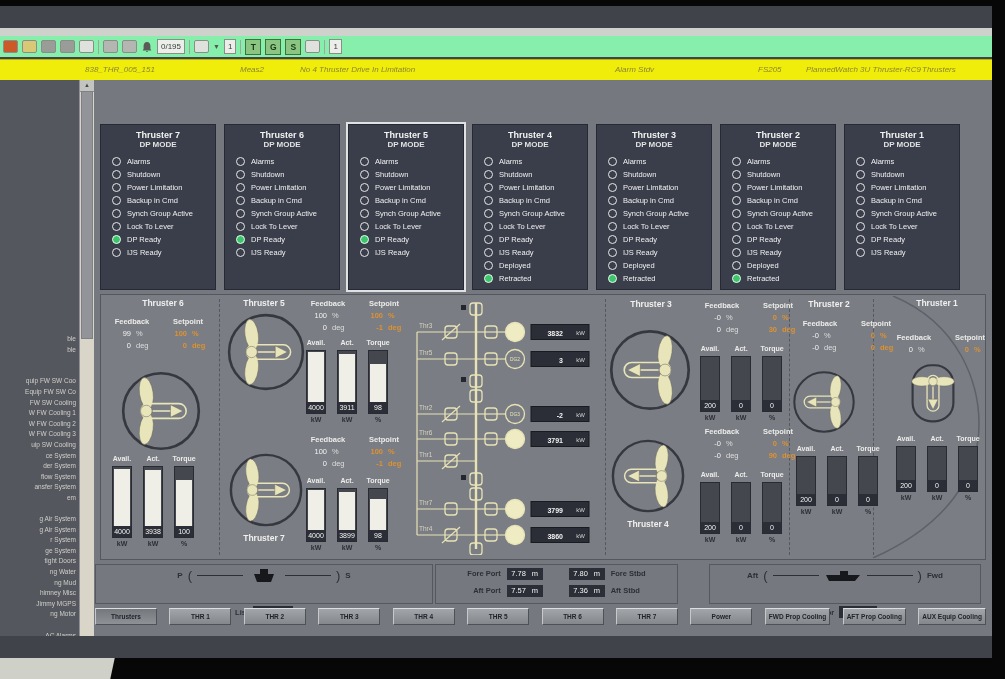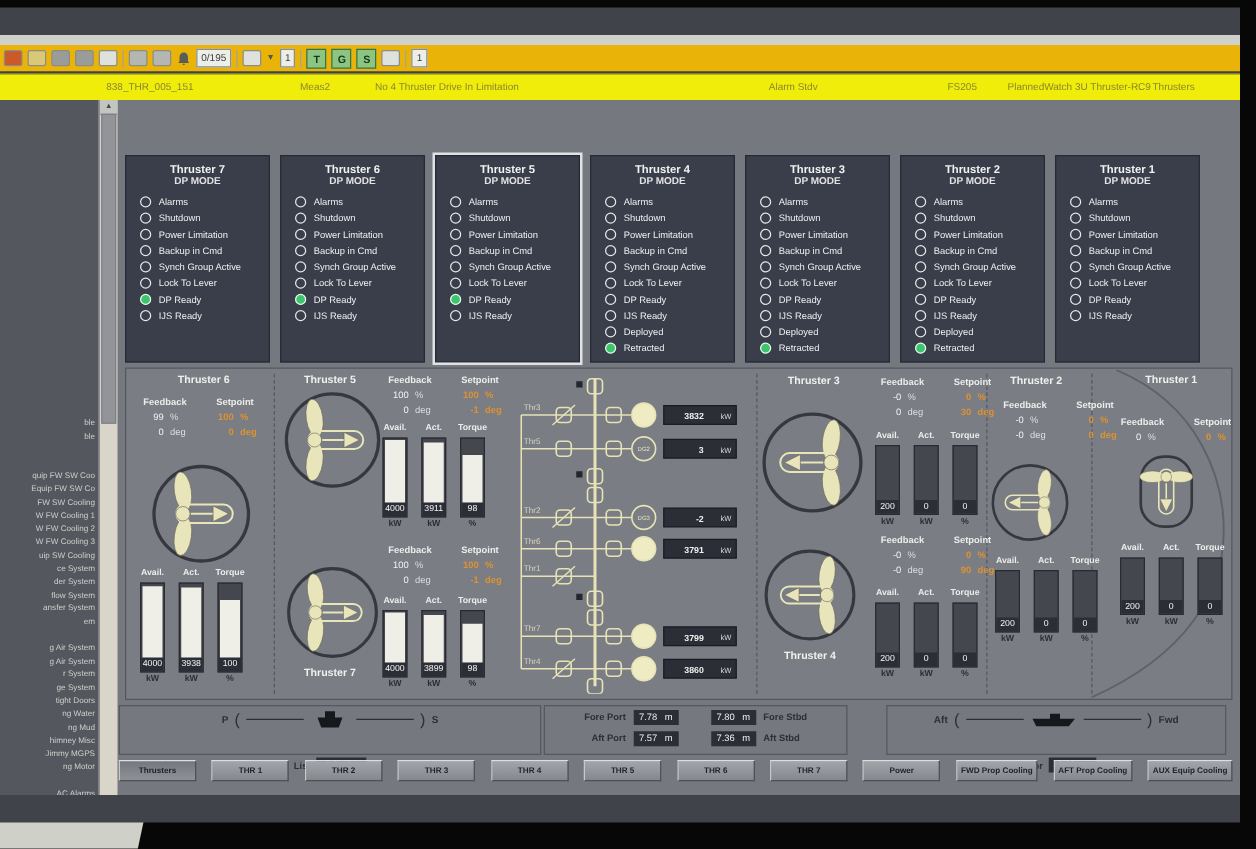--- a/index.html
+++ b/index.html
@@ -6,33 +6,33 @@
   .stage{position:relative;width:1005px;height:679px;overflow:hidden;background:#070707;}
   .desk{position:absolute;left:-18px;bottom:-14px;width:130px;height:58px;background:#cfd0c8;transform:rotate(12deg);}
   .monitor{position:absolute;left:0;top:6px;width:992px;height:652px;background:#40434a;}
   
   .titlebar{position:absolute;left:0;top:0;right:0;height:22px;background:linear-gradient(#eceeea,#c6c8c4);}
   .titlebar span{position:absolute;font-size:9px;color:#4a4c48;}
   .brand{left:6px;top:5px;}
   .win-title{left:232px;top:6px;color:#33352f;}
   .win-date{left:698px;top:7px;font-size:8.5px;}
   .menustrip{position:absolute;left:0;top:22px;right:0;height:8px;background:#cfd1cd;border-bottom:1px solid #aeb0ac;}
-  .toolbar{position:absolute;left:0;top:30px;right:0;height:21px;background:#eab308;display:flex;align-items:center;gap:4px;padding-left:3px;}
+  .toolbar{position:absolute;left:0;top:30px;right:0;height:21px;background:#86efac;display:flex;align-items:center;gap:4px;padding-left:3px;}
   .tb-icon{width:13px;height:11px;border:1px solid #8b8d89;border-radius:2px;background:#b4b6b2;flex:none;}
   .tb-red{background:#cc5a28;}
   .tb-yellow{background:#d9c976;}
   .tb-grey2{background:#9a9c98;}
   .tb-lite{background:#dfe1dd;}
   .tb-sep{width:1px;height:14px;background:#a2a4a0;flex:none;}
   .tb-counter,.tb-box{height:13px;line-height:13px;background:#eceeea;border:1px solid #8b8d89;font-size:8px;color:#3a3c38;padding:0 3px;flex:none;}
   .tb-tgs{width:14px;height:14px;line-height:14px;background:#8cc581;border:1px solid #40713c;font-size:8.5px;font-weight:bold;color:#17381a;text-align:center;flex:none;}
   .tb-caret{font-size:7px;color:#555753;}
   .bell{width:12px;height:12px;flex:none;}
   .alarmbar{position:absolute;left:0;top:53px;right:0;height:20px;background:#f0ed0a;border-top:1px solid #b7b40a;border-bottom:1px solid #b7b40a;}
-  .alarmbar span{position:absolute;top:5px;font-size:8px;color:#8a8730;white-space:nowrap;}
+  .alarmbar span{position:absolute;top:5px;font-size:8px;color:#8a8730;white-space:nowrap;font-style:italic;}
   
   .main{position:absolute;left:0;top:74px;right:0;height:556px;background:#75787e;}
   .sidebar{position:absolute;left:0;top:0;width:79px;bottom:0;background:#54575d;overflow:hidden;}
   .side-items{position:absolute;top:254px;left:0;right:3px;}
   .side-item{font-size:6.5px;color:#cfcfca;text-align:right;height:10.6px;line-height:10.6px;white-space:nowrap;overflow:hidden;}
   .scrollbar{position:absolute;left:79px;top:0;width:15px;bottom:0;background:#d9d5c9;border-left:1px solid #8e9095;box-sizing:border-box;}
   .sb-btn{height:11px;background:#c3c5c1;border-bottom:1px solid #8e9095;font-size:6px;text-align:center;line-height:11px;color:#45474b;}
   .sb-thumb{position:absolute;left:1px;right:1px;top:11px;height:246px;background:#92949a;border:1px solid #7e8086;}
   .content{position:absolute;left:95px;top:0;right:0;bottom:0;}
   

